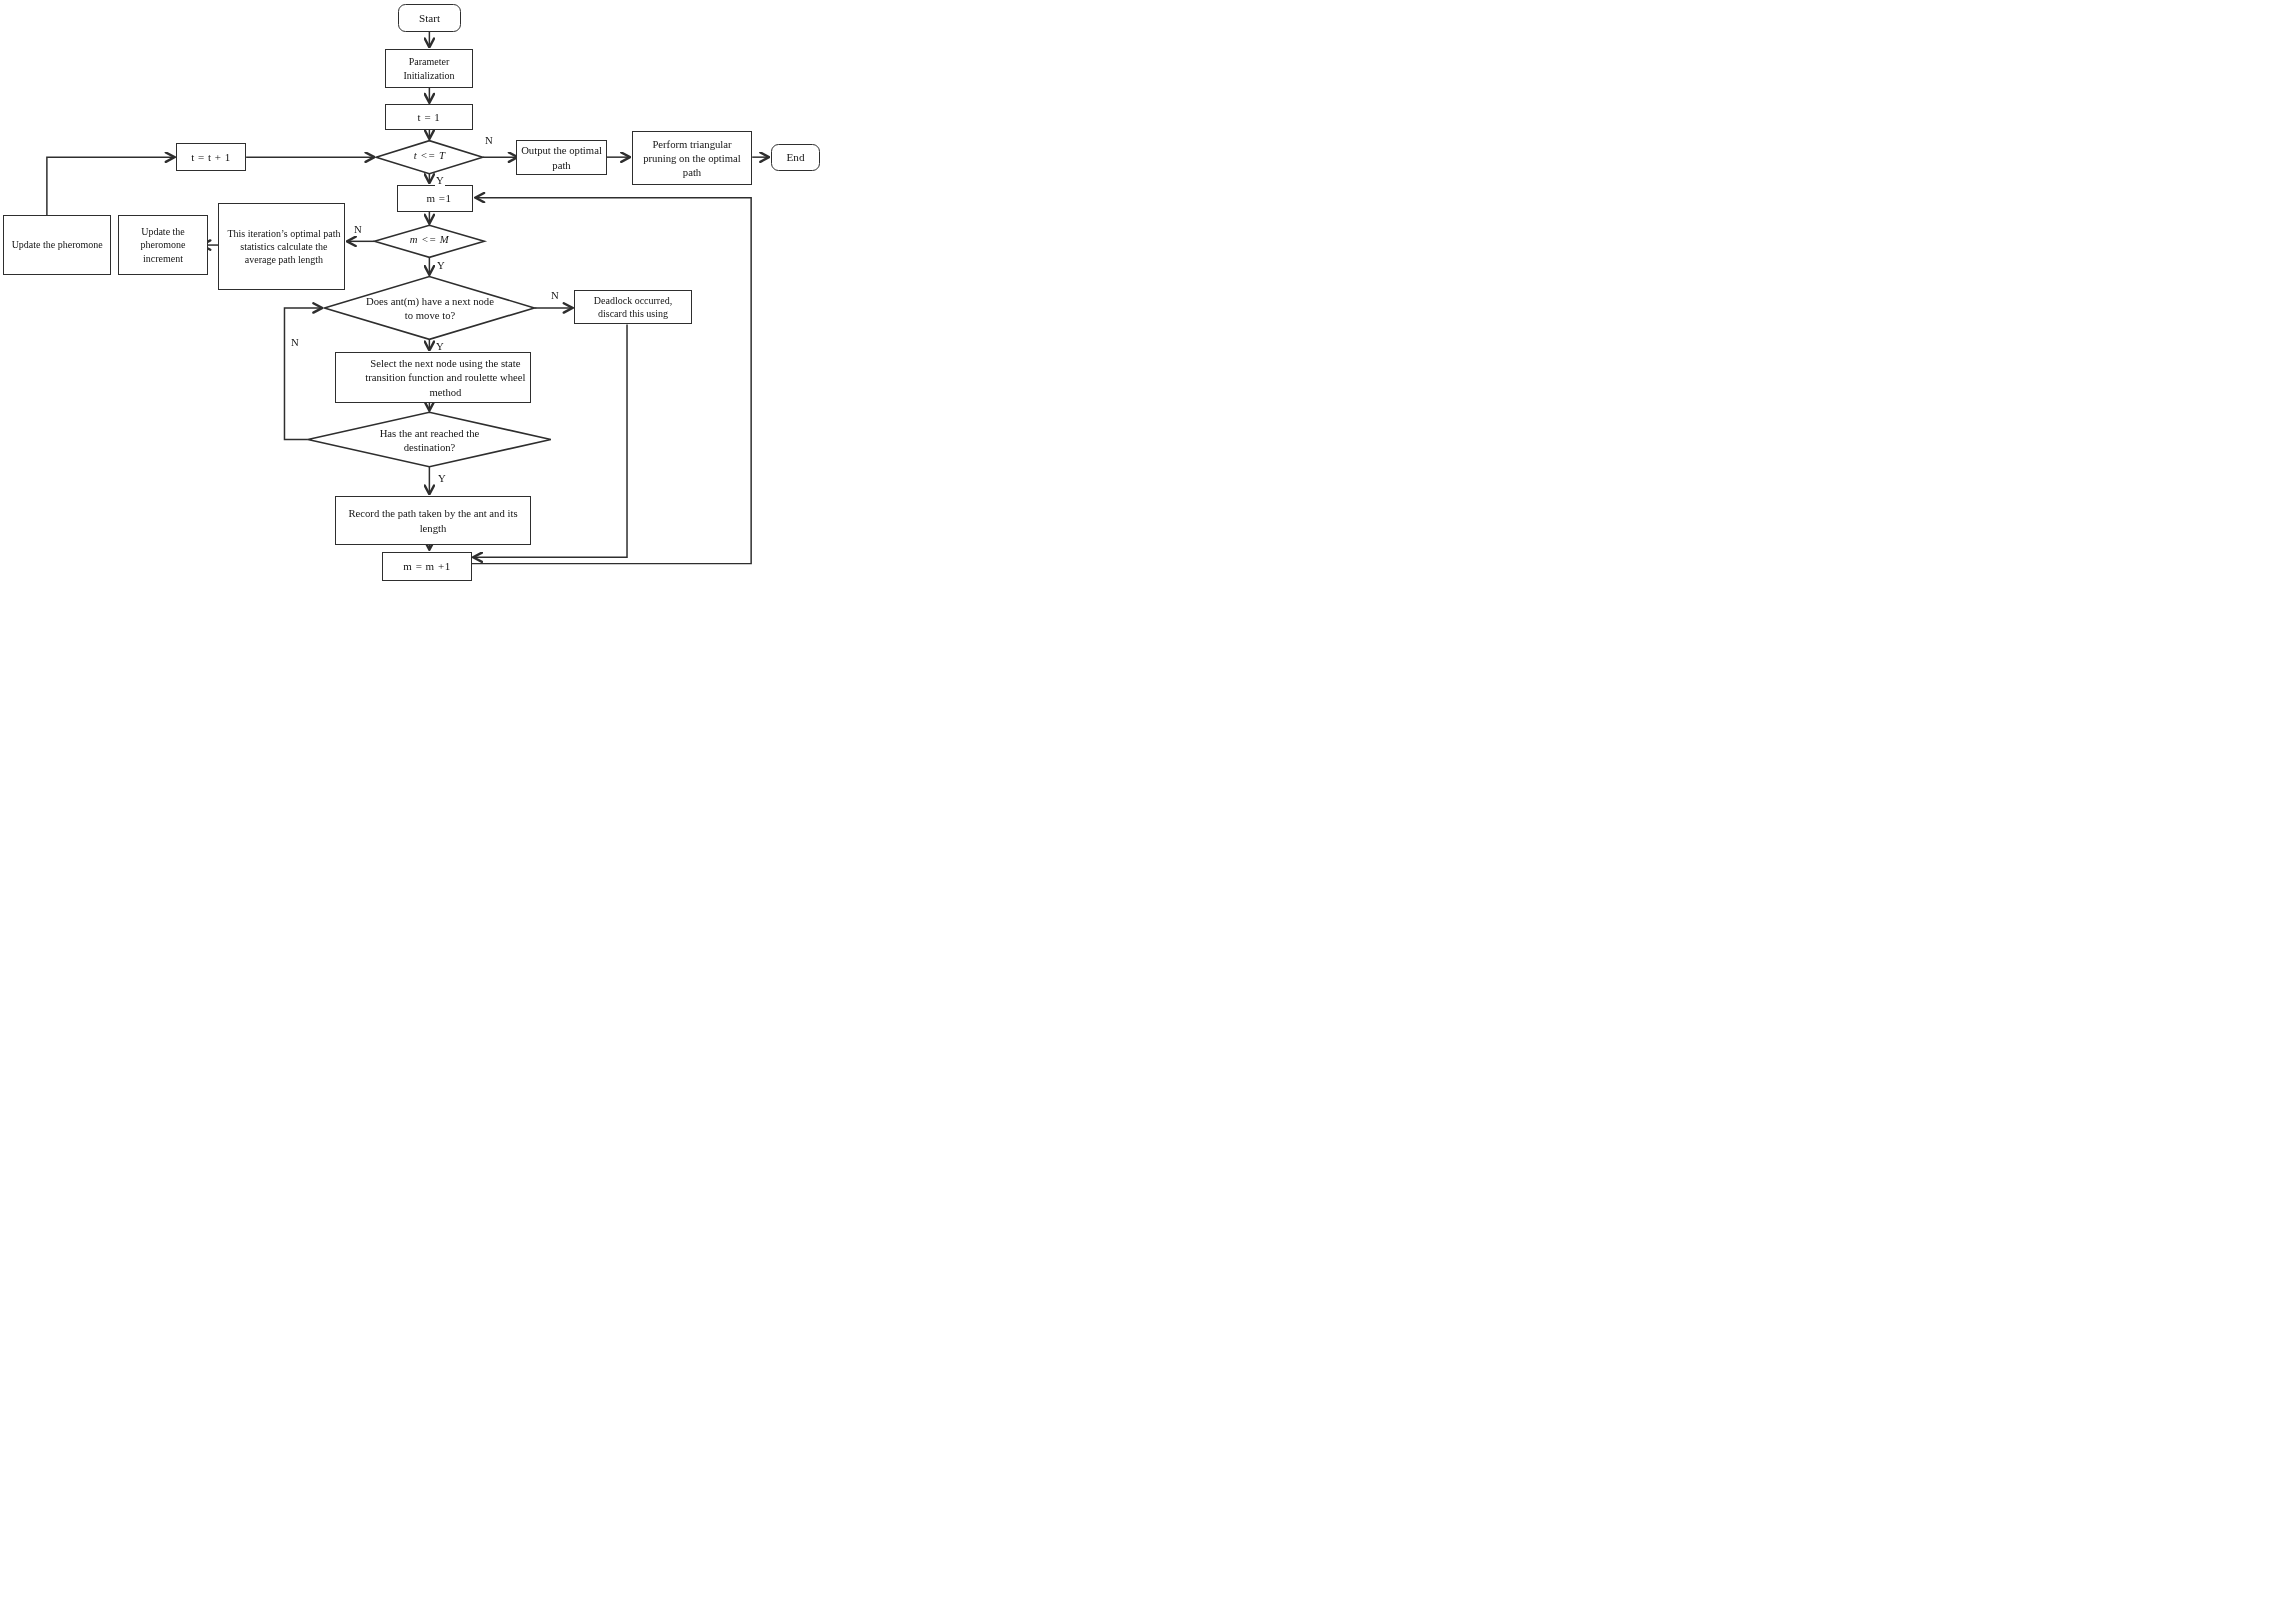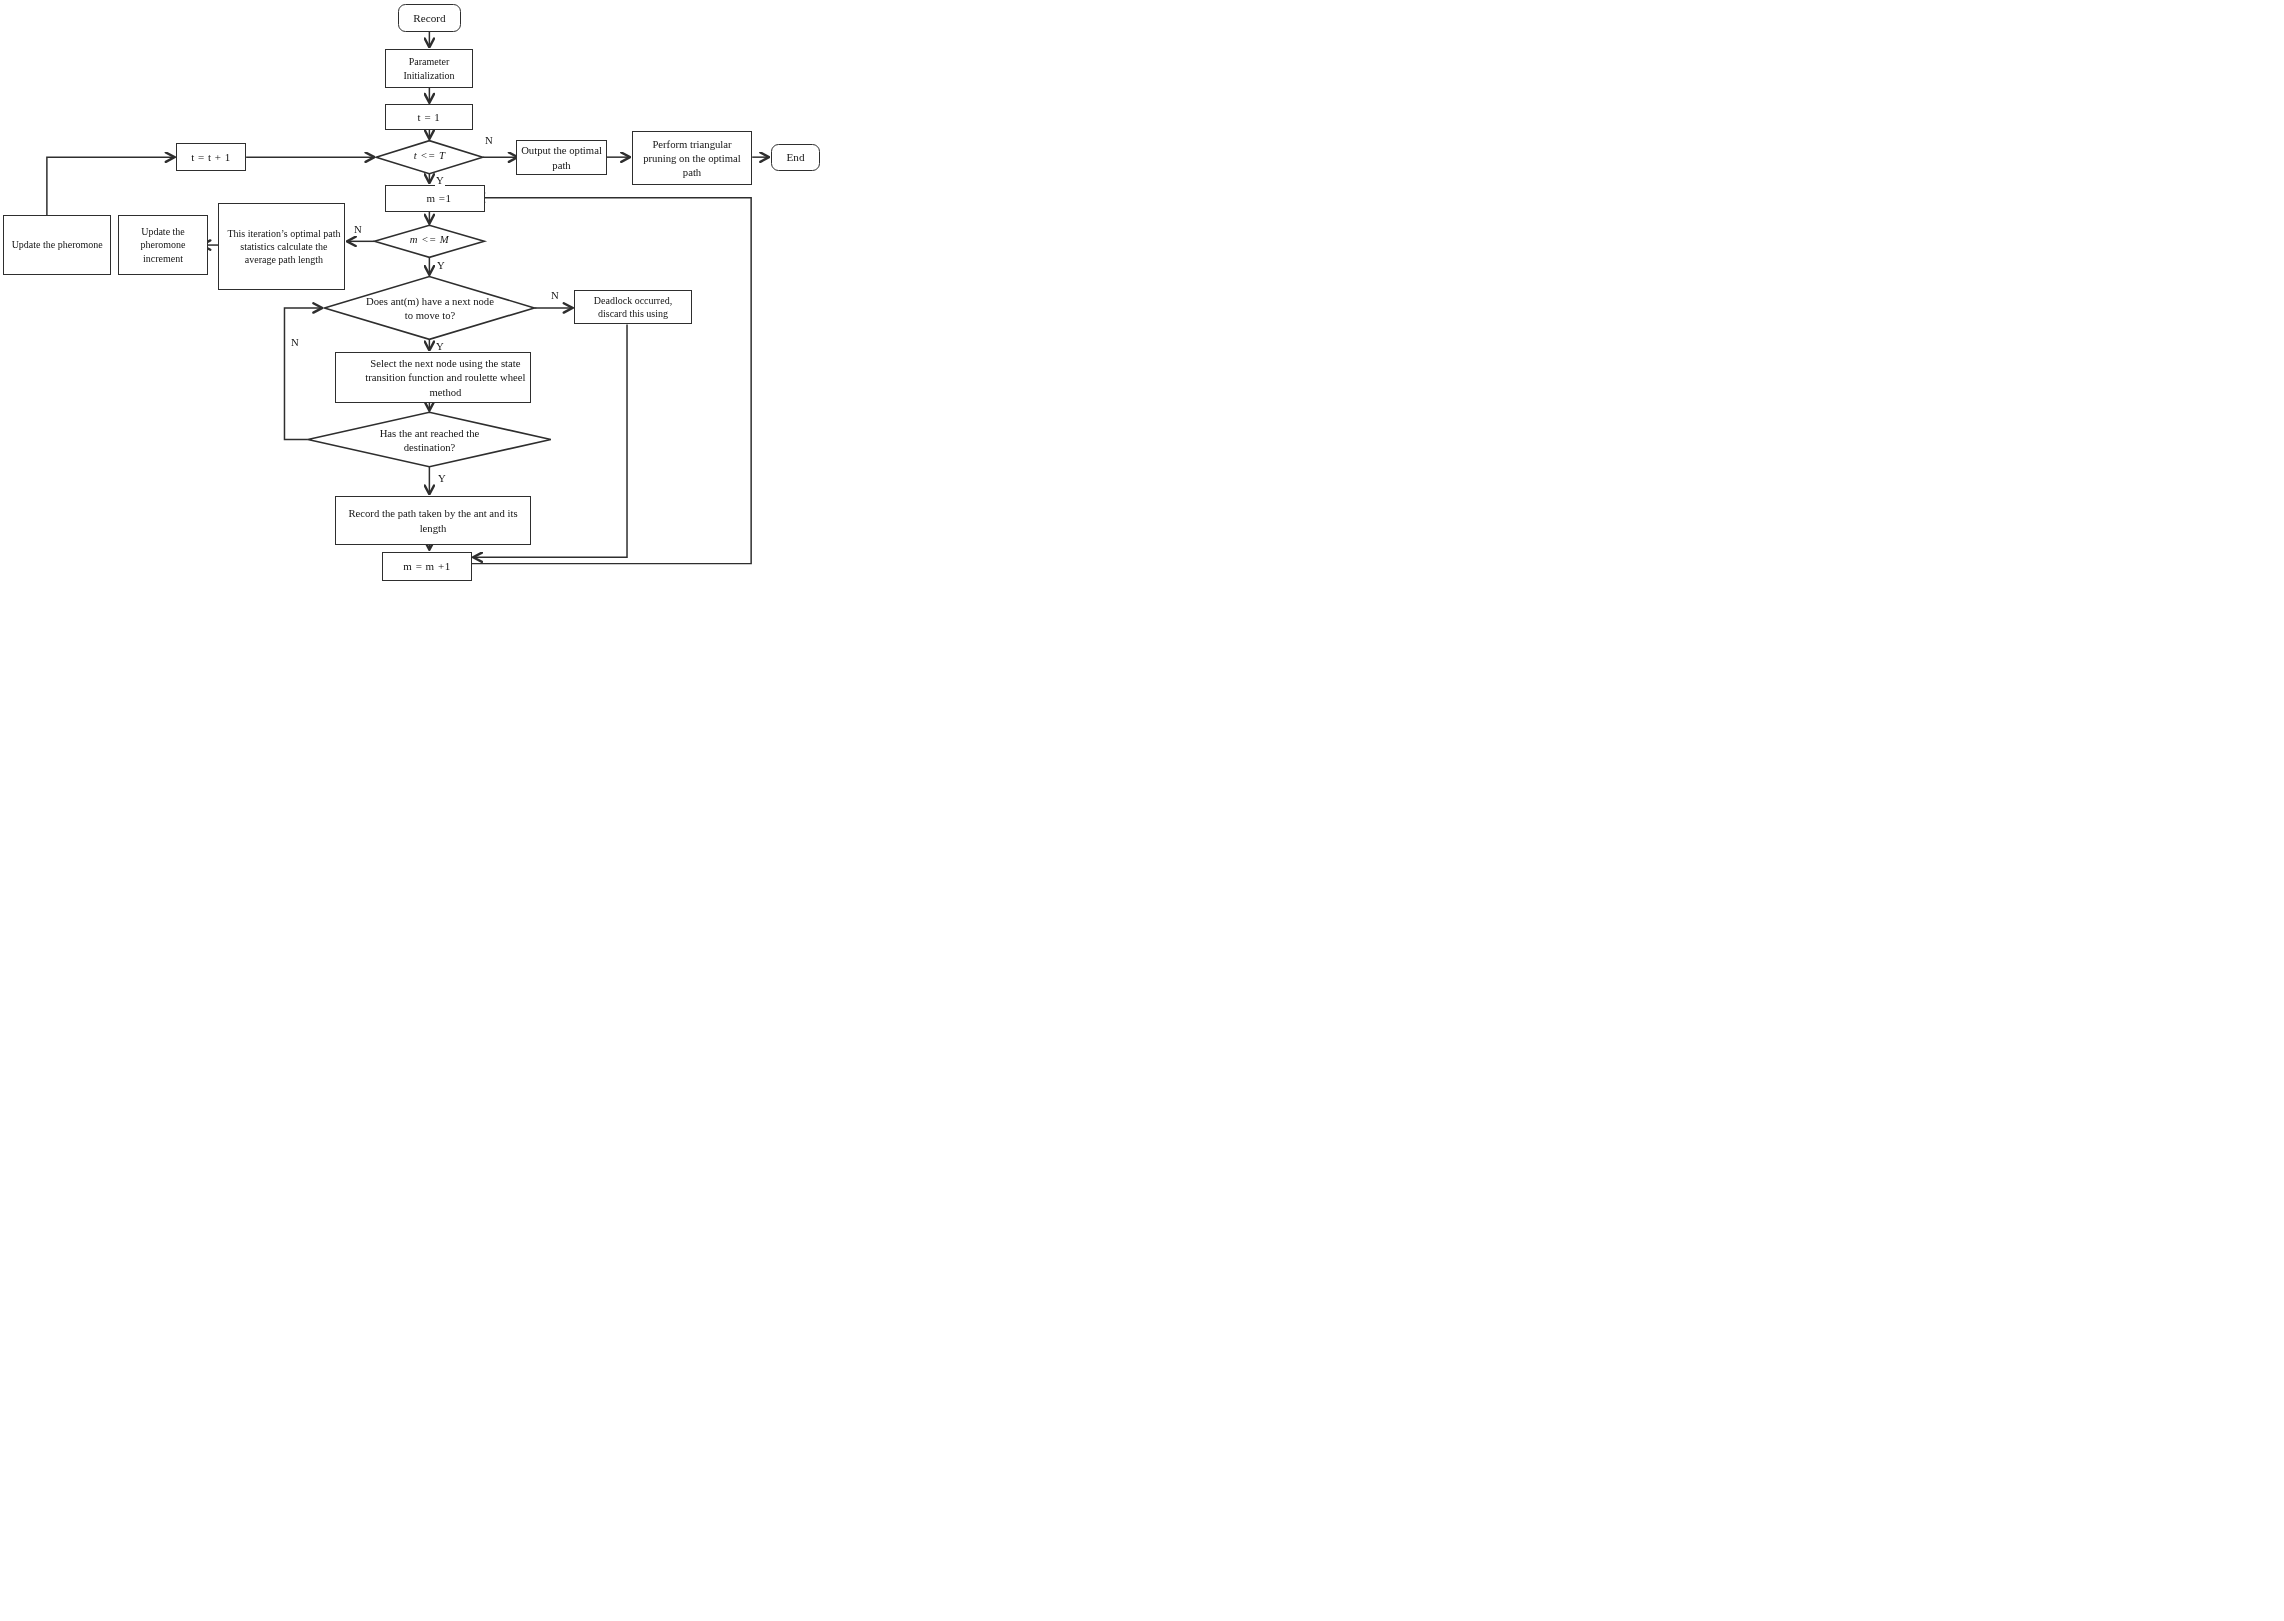--- a/index.html
+++ b/index.html
@@ -87,35 +87,35 @@
     </g>
 
     <g stroke="#2e2e2e" stroke-width="3" fill="#ffffff">
       <polygon points="706,295 806,264 906,295 806,326"></polygon>
       <polygon points="703,453 806,423 909,453 806,483"></polygon>
       <polygon points="609,578 806,519 1003,578 806,637"></polygon>
       <polygon points="578,825 806,774 1034,825 806,876"></polygon>
     </g>
   </svg>
 
-  <div class="node terminal" style="left:398px;top:4.3px;width:63px;height:28px;">Record</div>
+  <div class="node terminal" style="left:398px;top:4.3px;width:63px;height:28px;">Start</div>
 
   <div class="node" style="left:385px;top:49px;width:88px;height:39px;">Parameter Initialization</div>
 
   <div class="node math" style="left:385px;top:104px;width:88px;height:25.6px;">t = 1</div>
 
   <div class="node math" style="left:176px;top:143px;width:70px;height:28px;">t = t + 1</div>
 
   <div class="node big" style="left:516px;top:140px;width:91px;height:35px;">Output the optimal path</div>
 
   <div class="node big" style="left:632px;top:131px;width:120px;height:54px;">Perform triangular pruning on the optimal path</div>
 
   <div class="node terminal" style="left:771px;top:144px;width:49px;height:27px;">End</div>
 
-  <div class="node math" style="left:385px;top:185px;width:100px;height:27px;padding-left:11px;">m =1</div>
+  <div class="node math" style="left:397px;top:185px;width:76px;height:27px;padding-left:11px;">m =1</div>
 
   <div class="node" style="left:218px;top:203px;width:127px;height:87px;padding-left:8px;">This iteration’s optimal path statistics calculate the average path length</div>
 
   <div class="node" style="left:110px;top:215px;width:90px;height:60px;margin-left:8px;">Update the pheromone increment</div>
 
   <div class="node" style="left:3.2px;top:215px;width:108px;height:60px;">Update the pheromone</div>
 
   <div class="node" style="left:574px;top:290px;width:118px;height:34px;">Deadlock occurred, discard this using</div>
 
   <div class="node big" style="left:335px;top:352px;width:196px;height:51px;padding-left:28px;">Select the next node using the state transition function and roulette wheel method</div>

